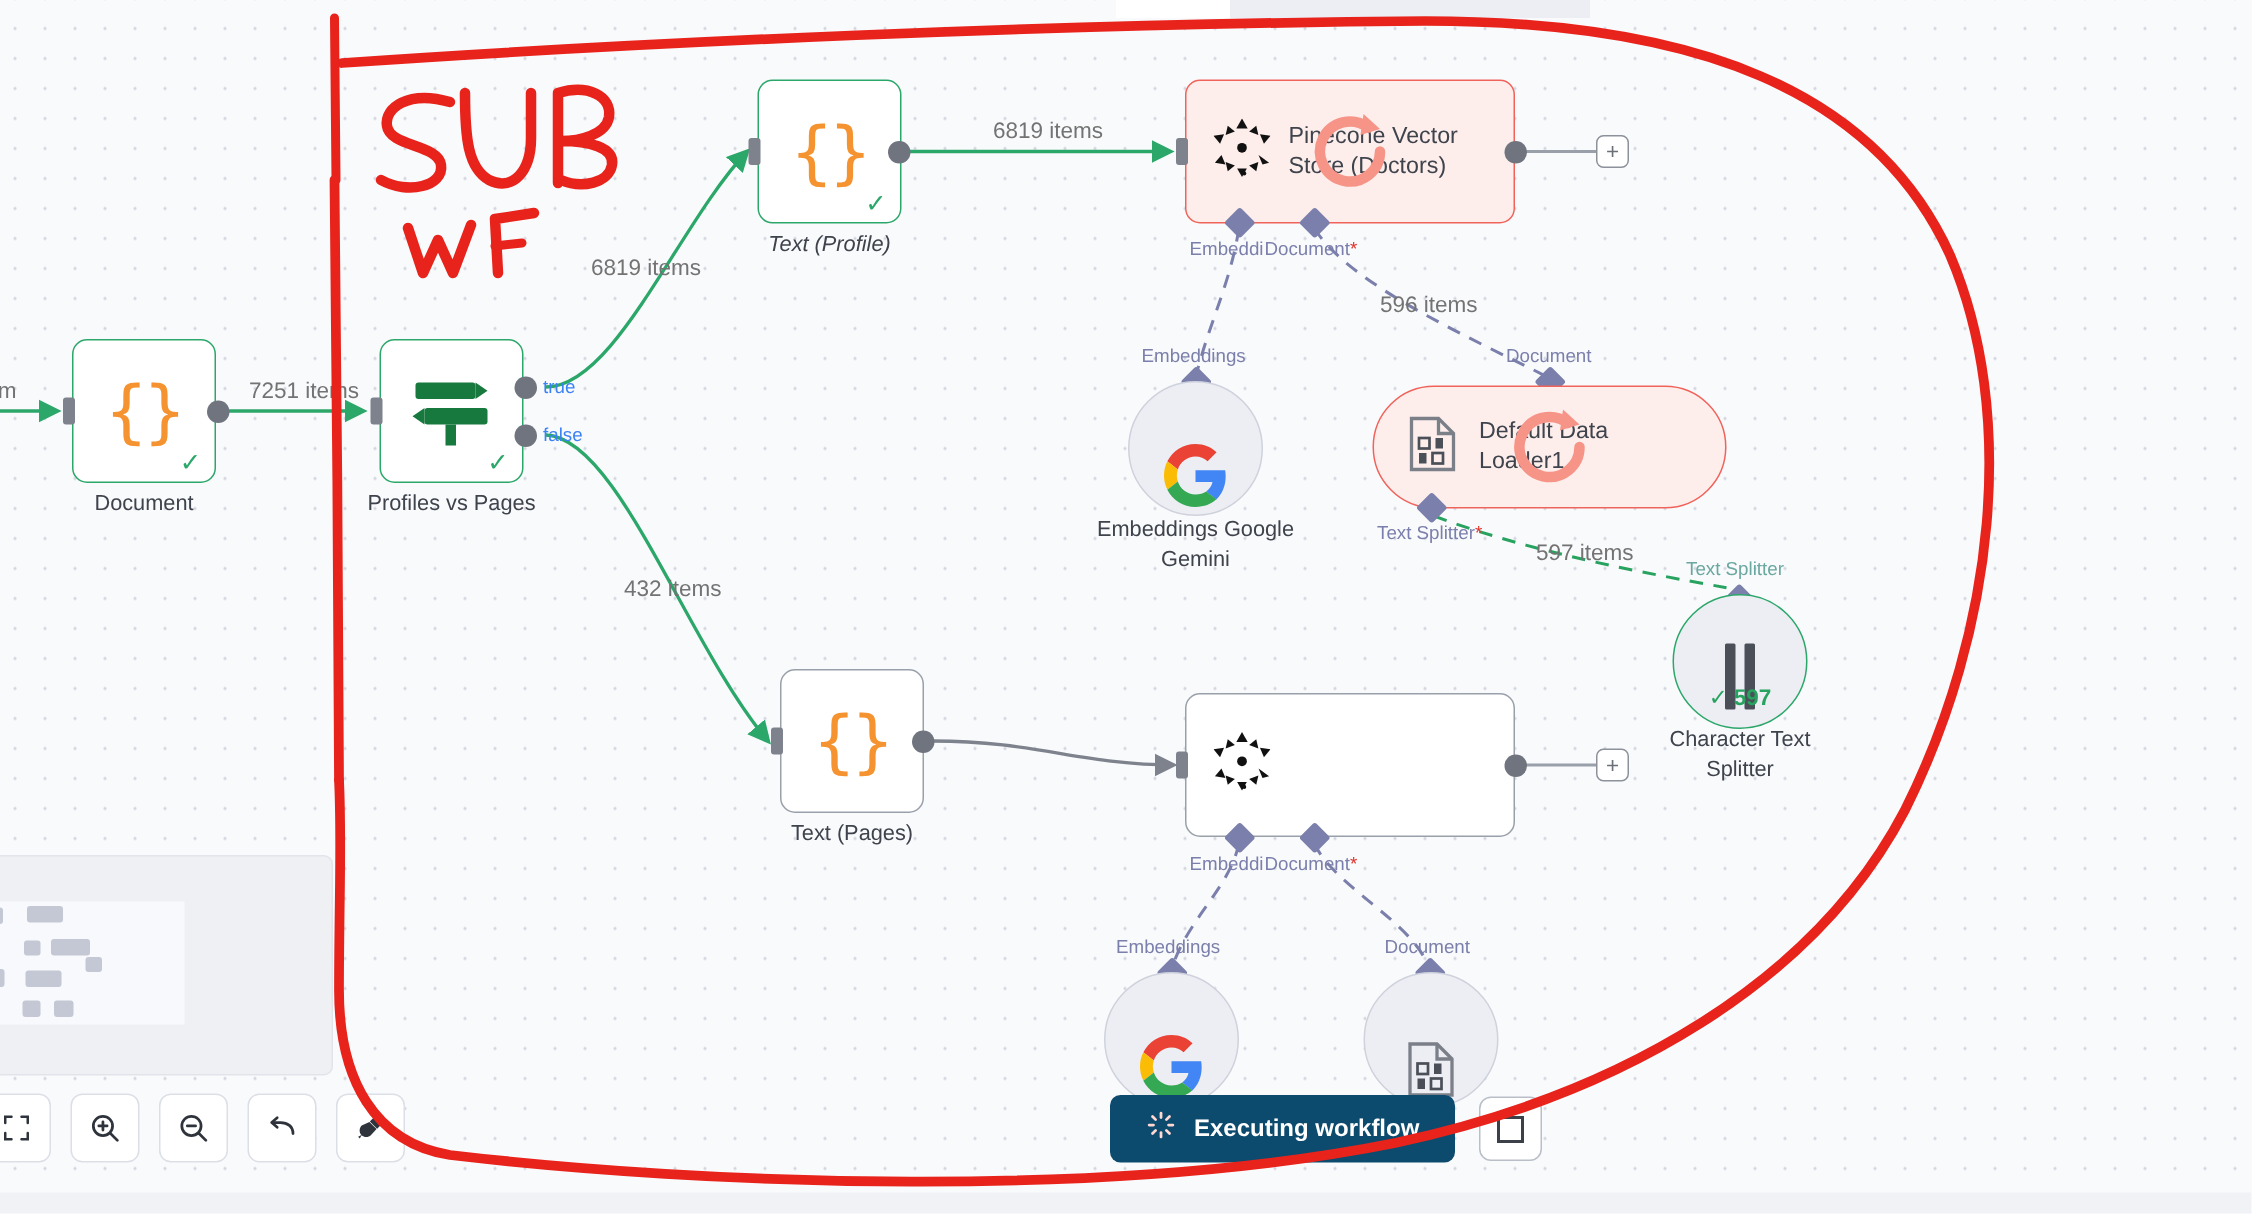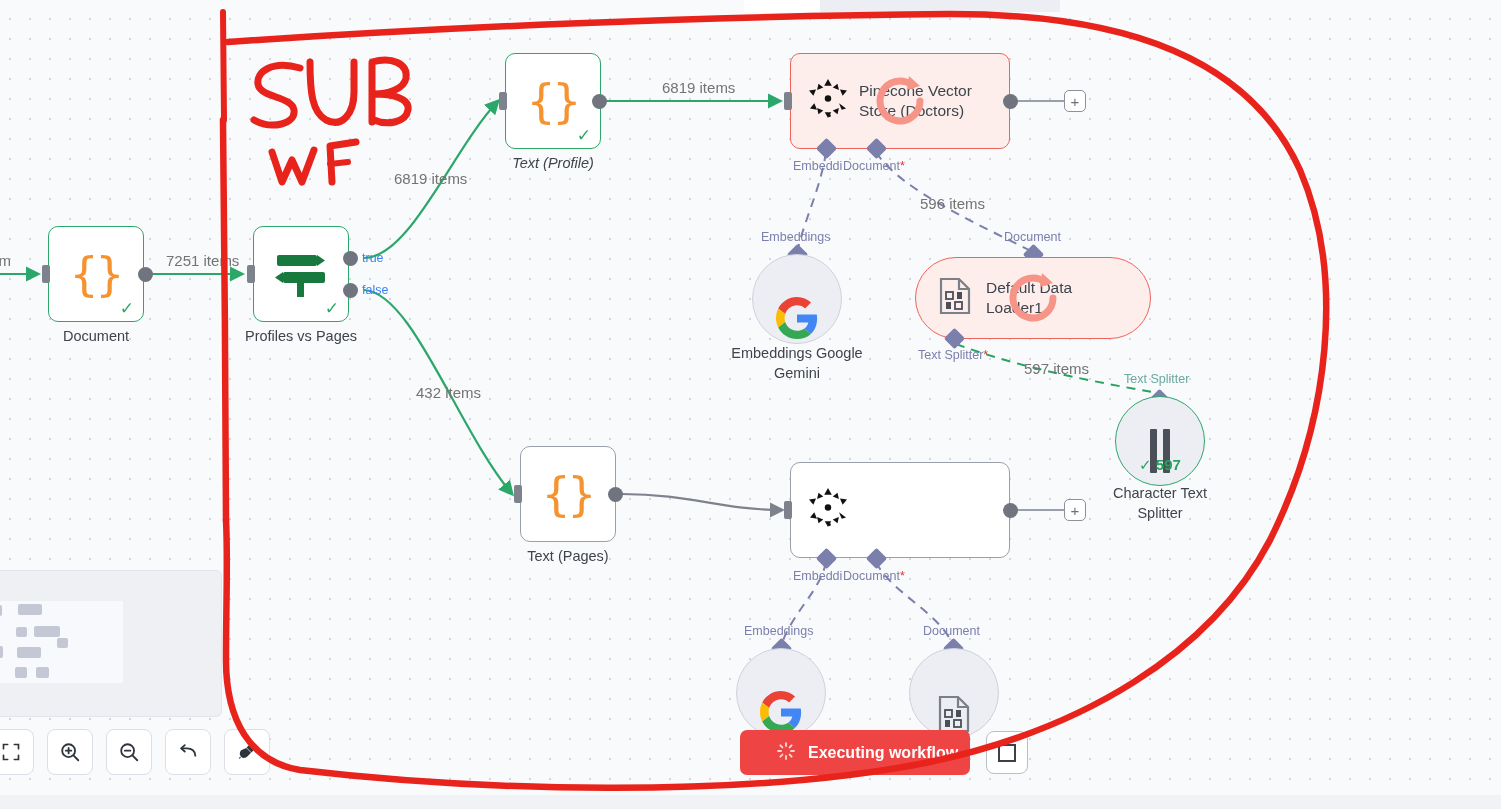--- a/index.html
+++ b/index.html
@@ -119,22 +119,22 @@
   .ctrlbar{position:absolute;left:-12px;top:729px;display:flex;gap:13px;}
   .ctrl{
     width:46px;height:46px;box-sizing:border-box;background:#fff;
     border:1px solid #dcdfe6;border-radius:8px;
     display:flex;align-items:center;justify-content:center;color:#2f343c;
   }
 
   
   .execbtn{
     position:absolute;left:740px;top:730px;width:230px;height:45px;
-    background:#ef4444;border-radius:7px;
-    display:flex;align-items:center;gap:12px;padding-left:36px;box-sizing:border-box;
+    background:#0c4a6e;border-radius:7px;
+    display:flex;align-items:center;gap:12px;padding-left:24px;box-sizing:border-box;
     color:#fff;font-size:16px;font-weight:700;
   }
   .stopbtn{
     position:absolute;left:986px;top:731px;width:42px;height:43px;box-sizing:border-box;
     background:#fff;border:1px solid #b9bec7;border-radius:8px;
     display:flex;align-items:center;justify-content:center;
   }
   .stopbtn .sq{width:14px;height:14px;border:2px solid #3c4048;}
   .botbar{position:absolute;left:0;bottom:0;width:1501px;height:14px;background:#f1f2f6;}
 

